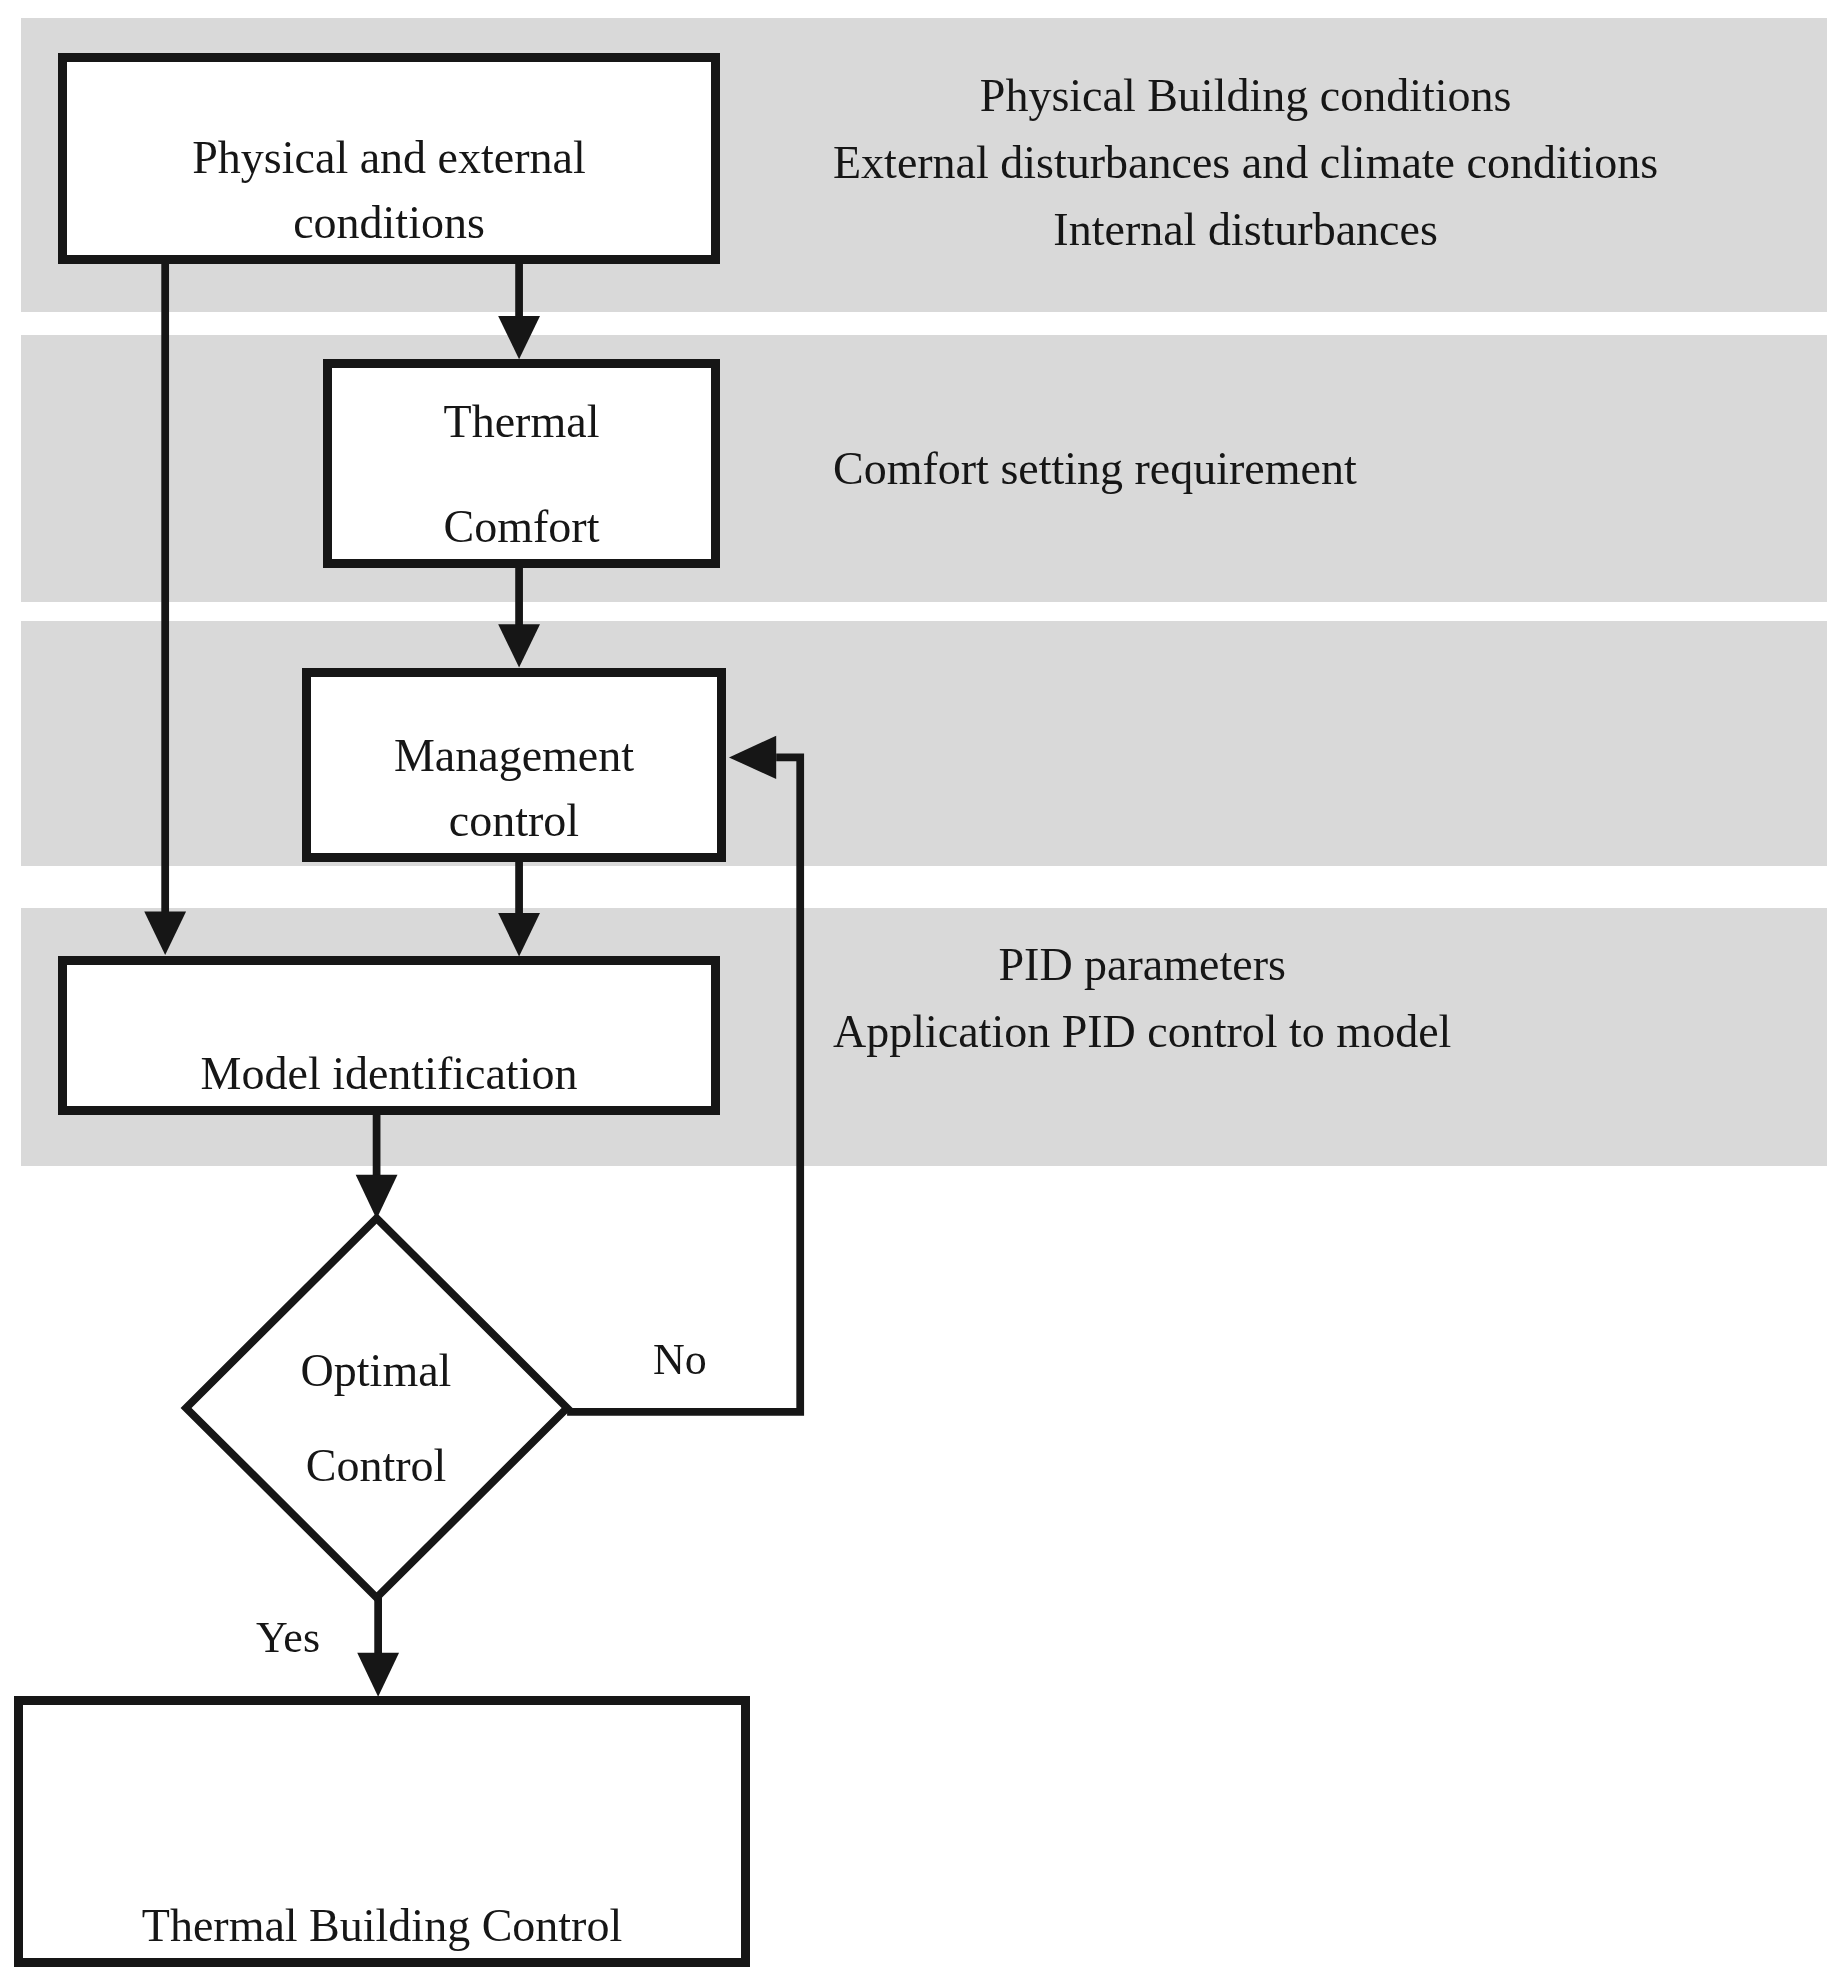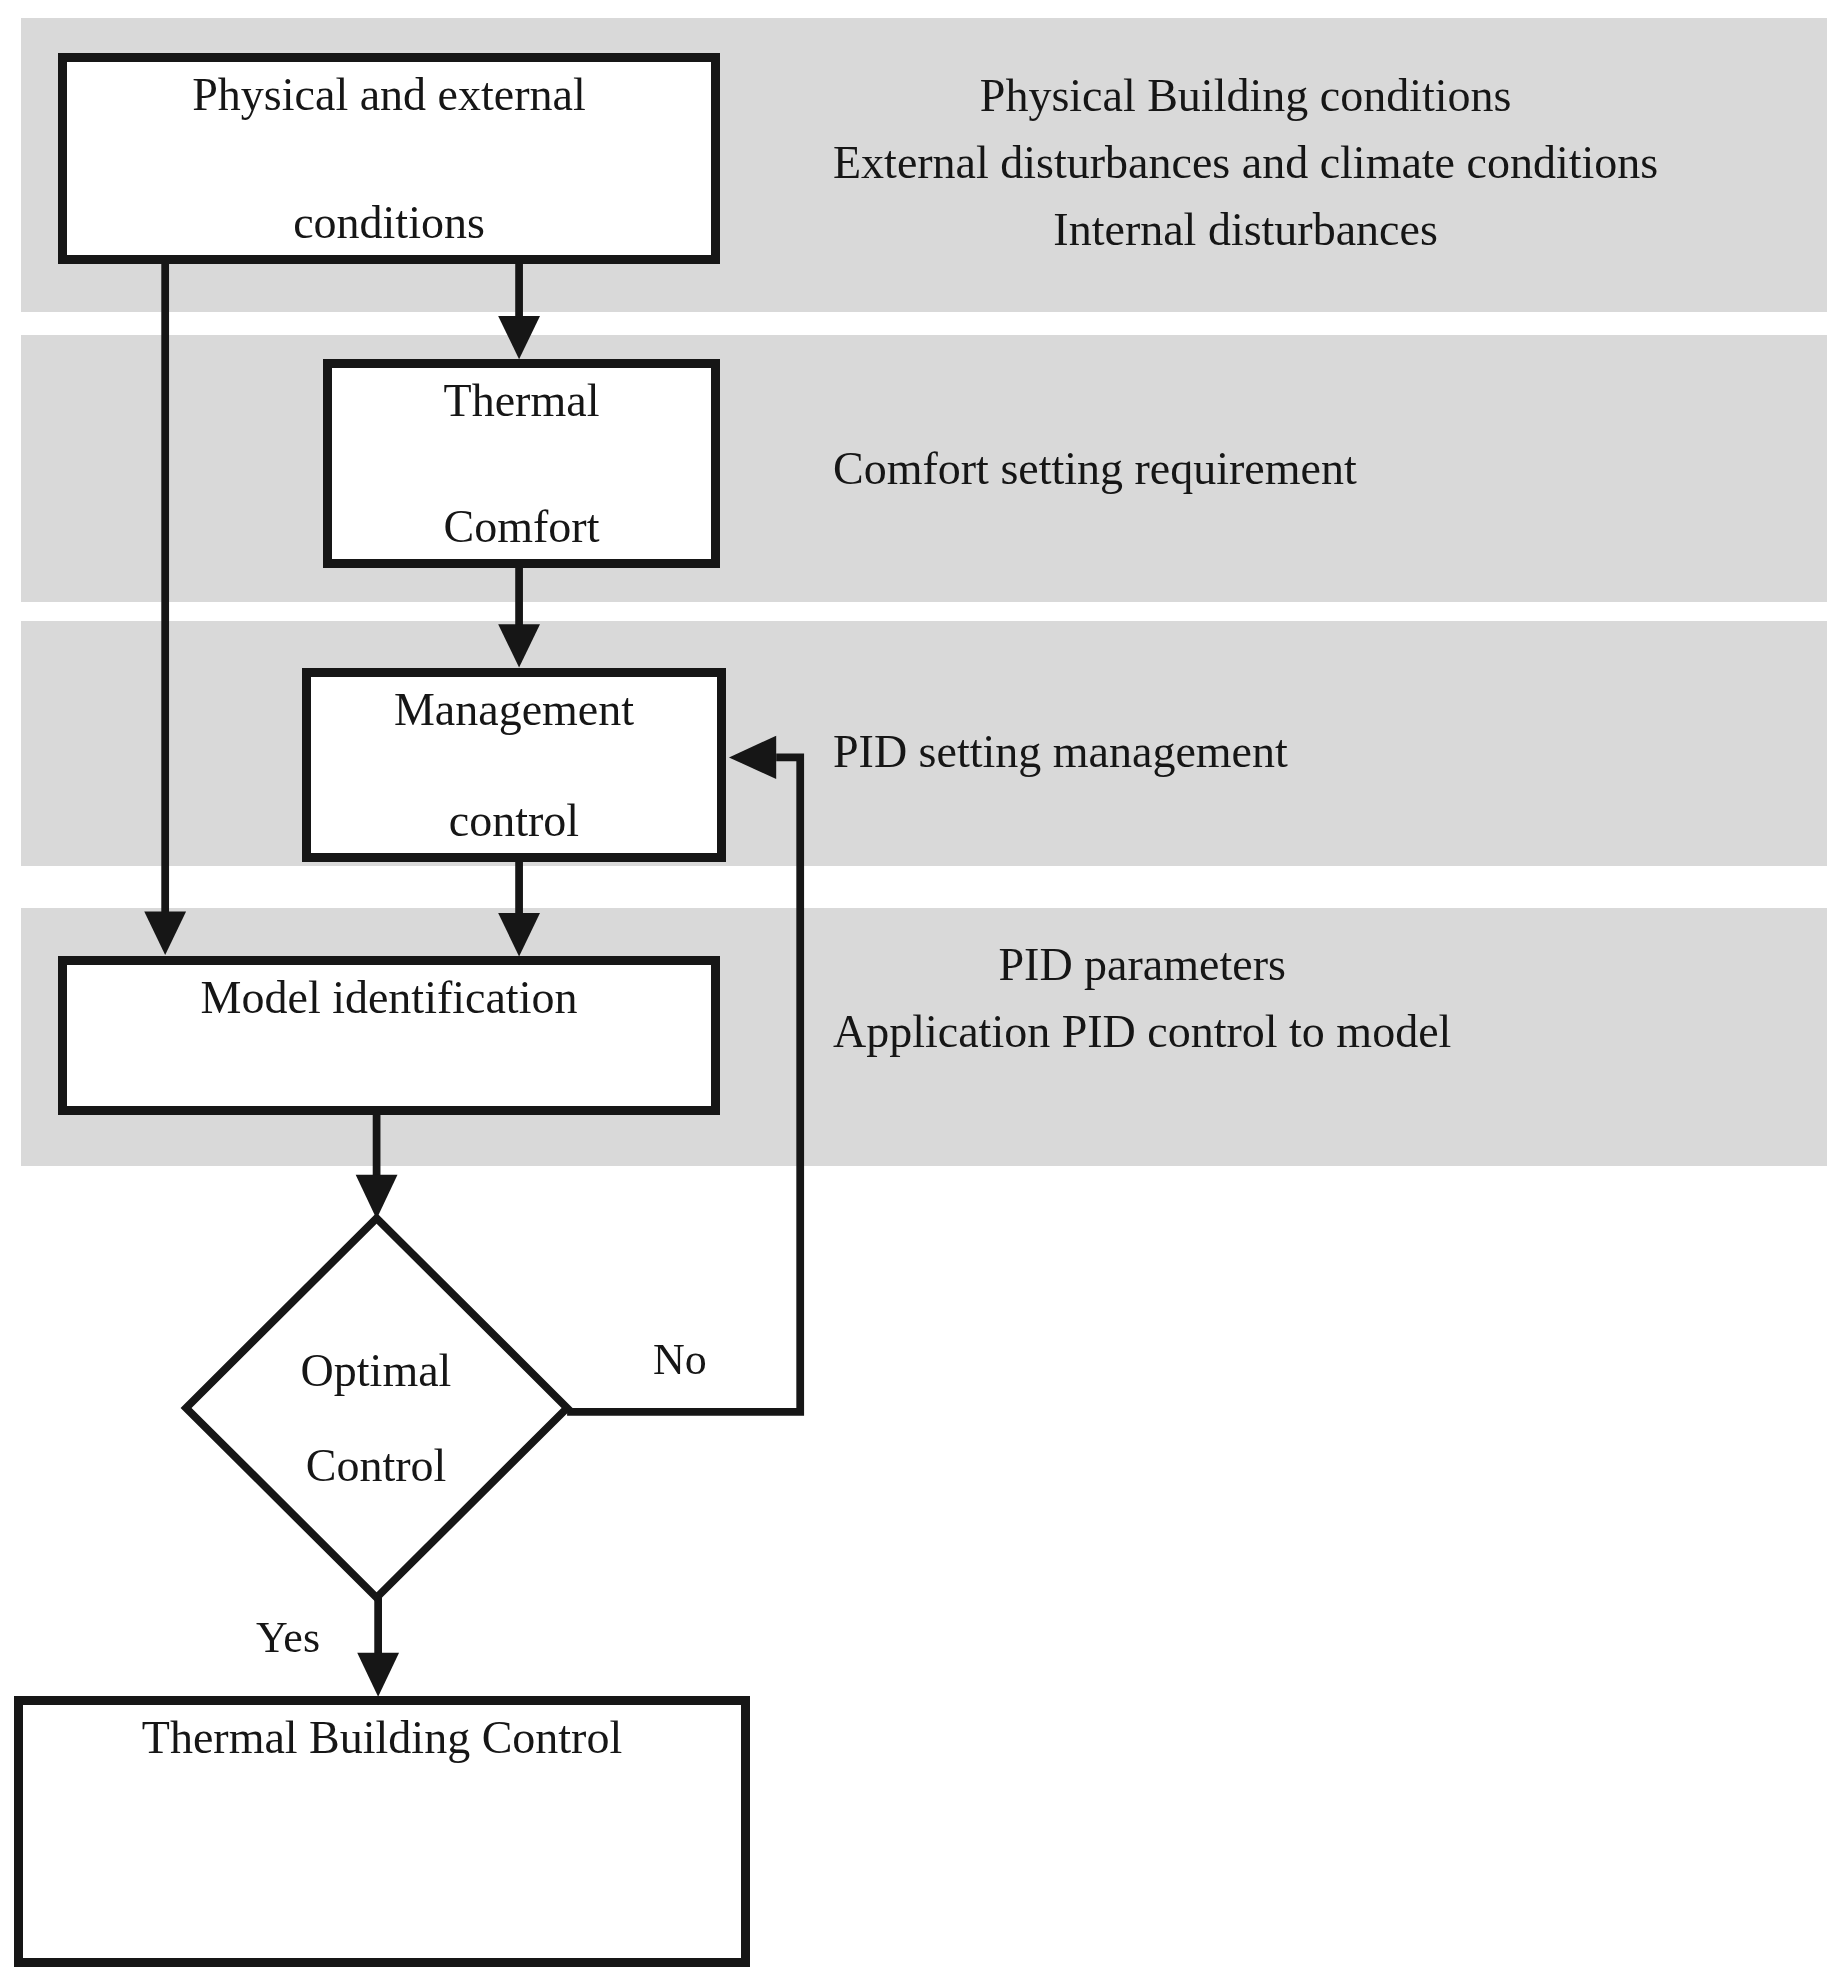--- a/index.html
+++ b/index.html
@@ -15,21 +15,21 @@
     position:absolute;
     left:21px;width:1806px;
     background:#d9d9d9;
   }
   .node{
     position:absolute;
     background:#ffffff;
     border:9.3px solid #161616;
     box-sizing:border-box;
     display:flex;flex-direction:column;
-    align-items:center;justify-content:space-between;
+    align-items:center;justify-content:flex-end;
     text-align:center;
     z-index:3;
   }
   .node .nline{
     font-size:46px;line-height:65px;
     white-space:nowrap;
   }
   svg.wires{
     position:absolute;left:0;top:0;z-index:2;
   }
@@ -122,23 +122,20 @@
   <div class="ann" style="left:833px;top:62px;">
     <div>Physical Building conditions</div>
     <div>External disturbances and climate conditions</div>
     <div>Internal disturbances</div>
   </div>
 
   <div class="ann" style="left:833px;top:435px;">
     <div>Comfort setting requirement</div>
   </div>
 
-  <div class="ann" style="left:833px;top:718px;">
-    <div>PID setting management</div>
-  </div>
 
   <div class="ann" style="left:833px;top:931px;">
     <div>PID parameters</div>
     <div>Application PID control to model</div>
   </div>
 
 </div>
 
 
 </body></html>

